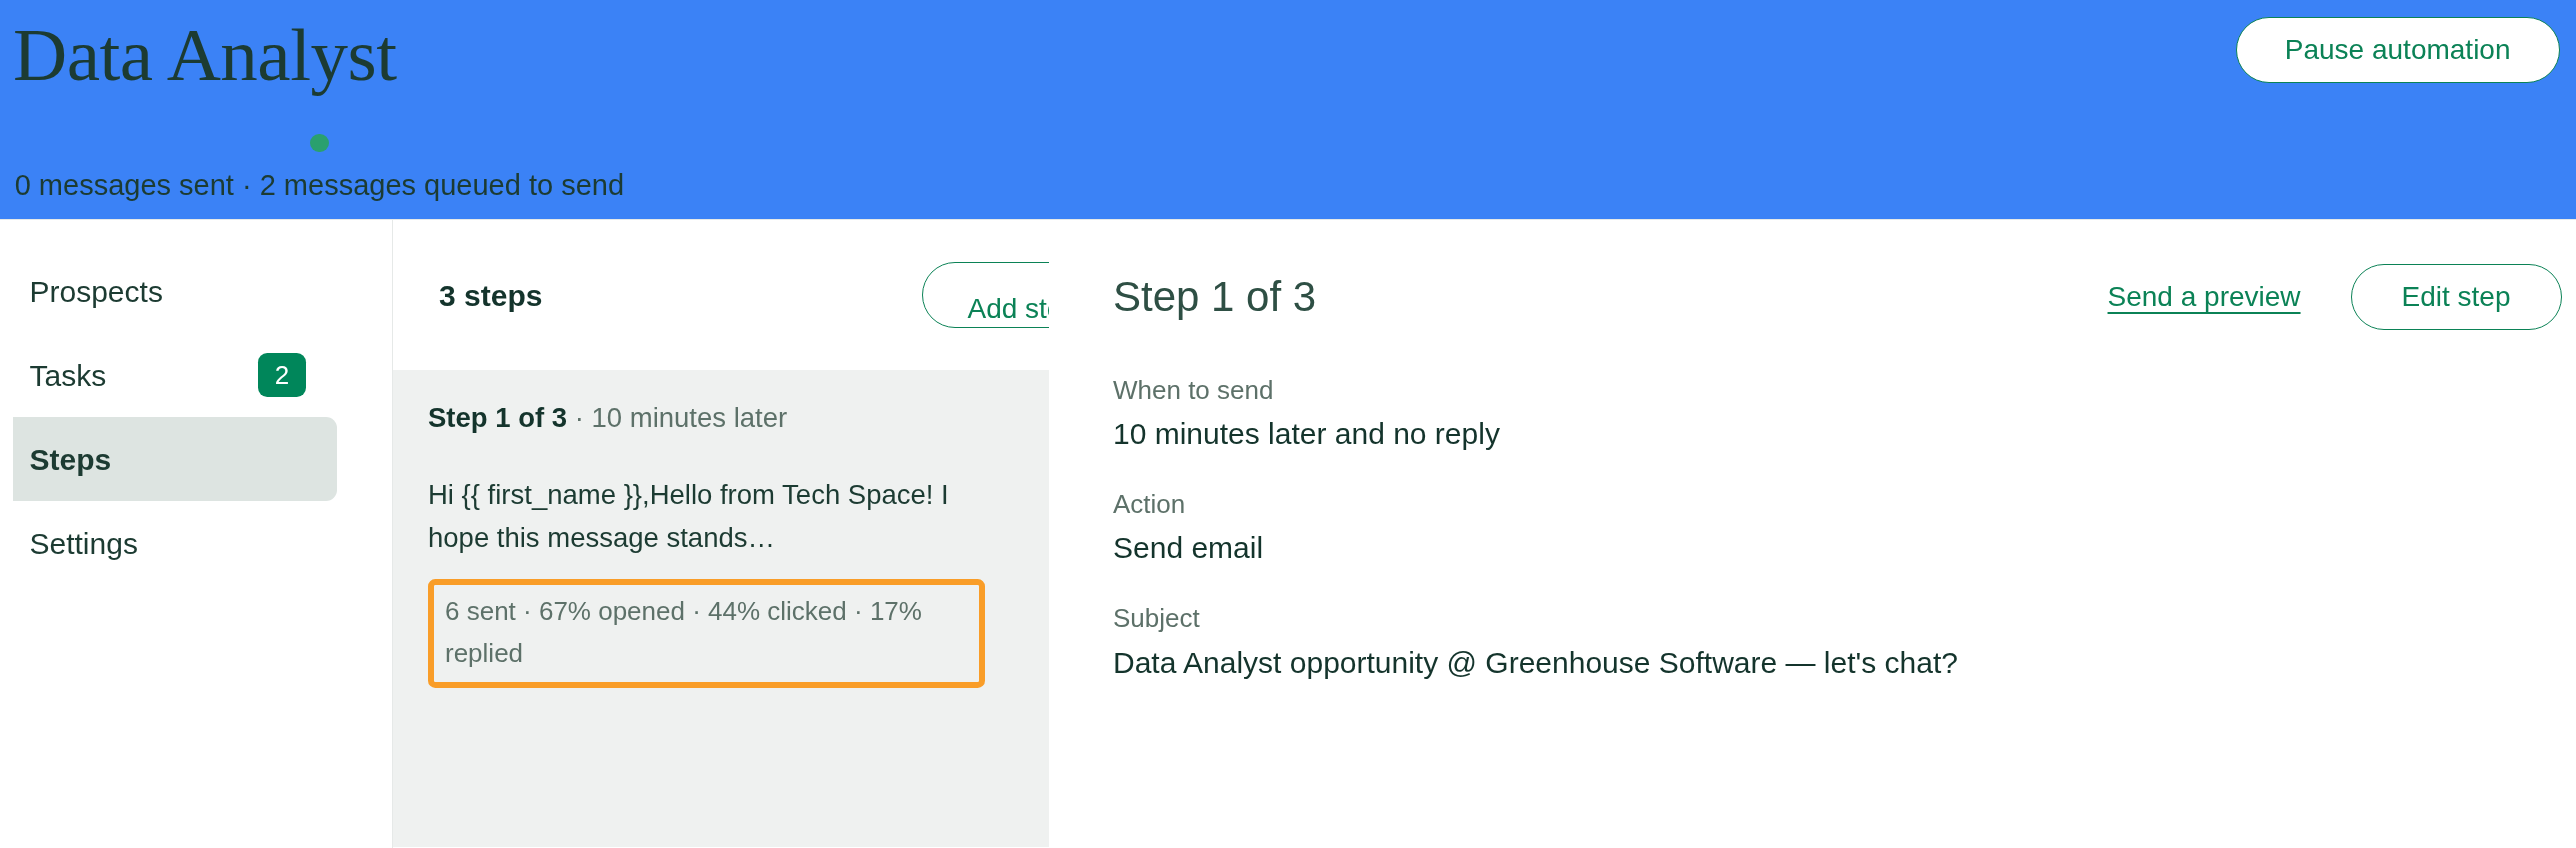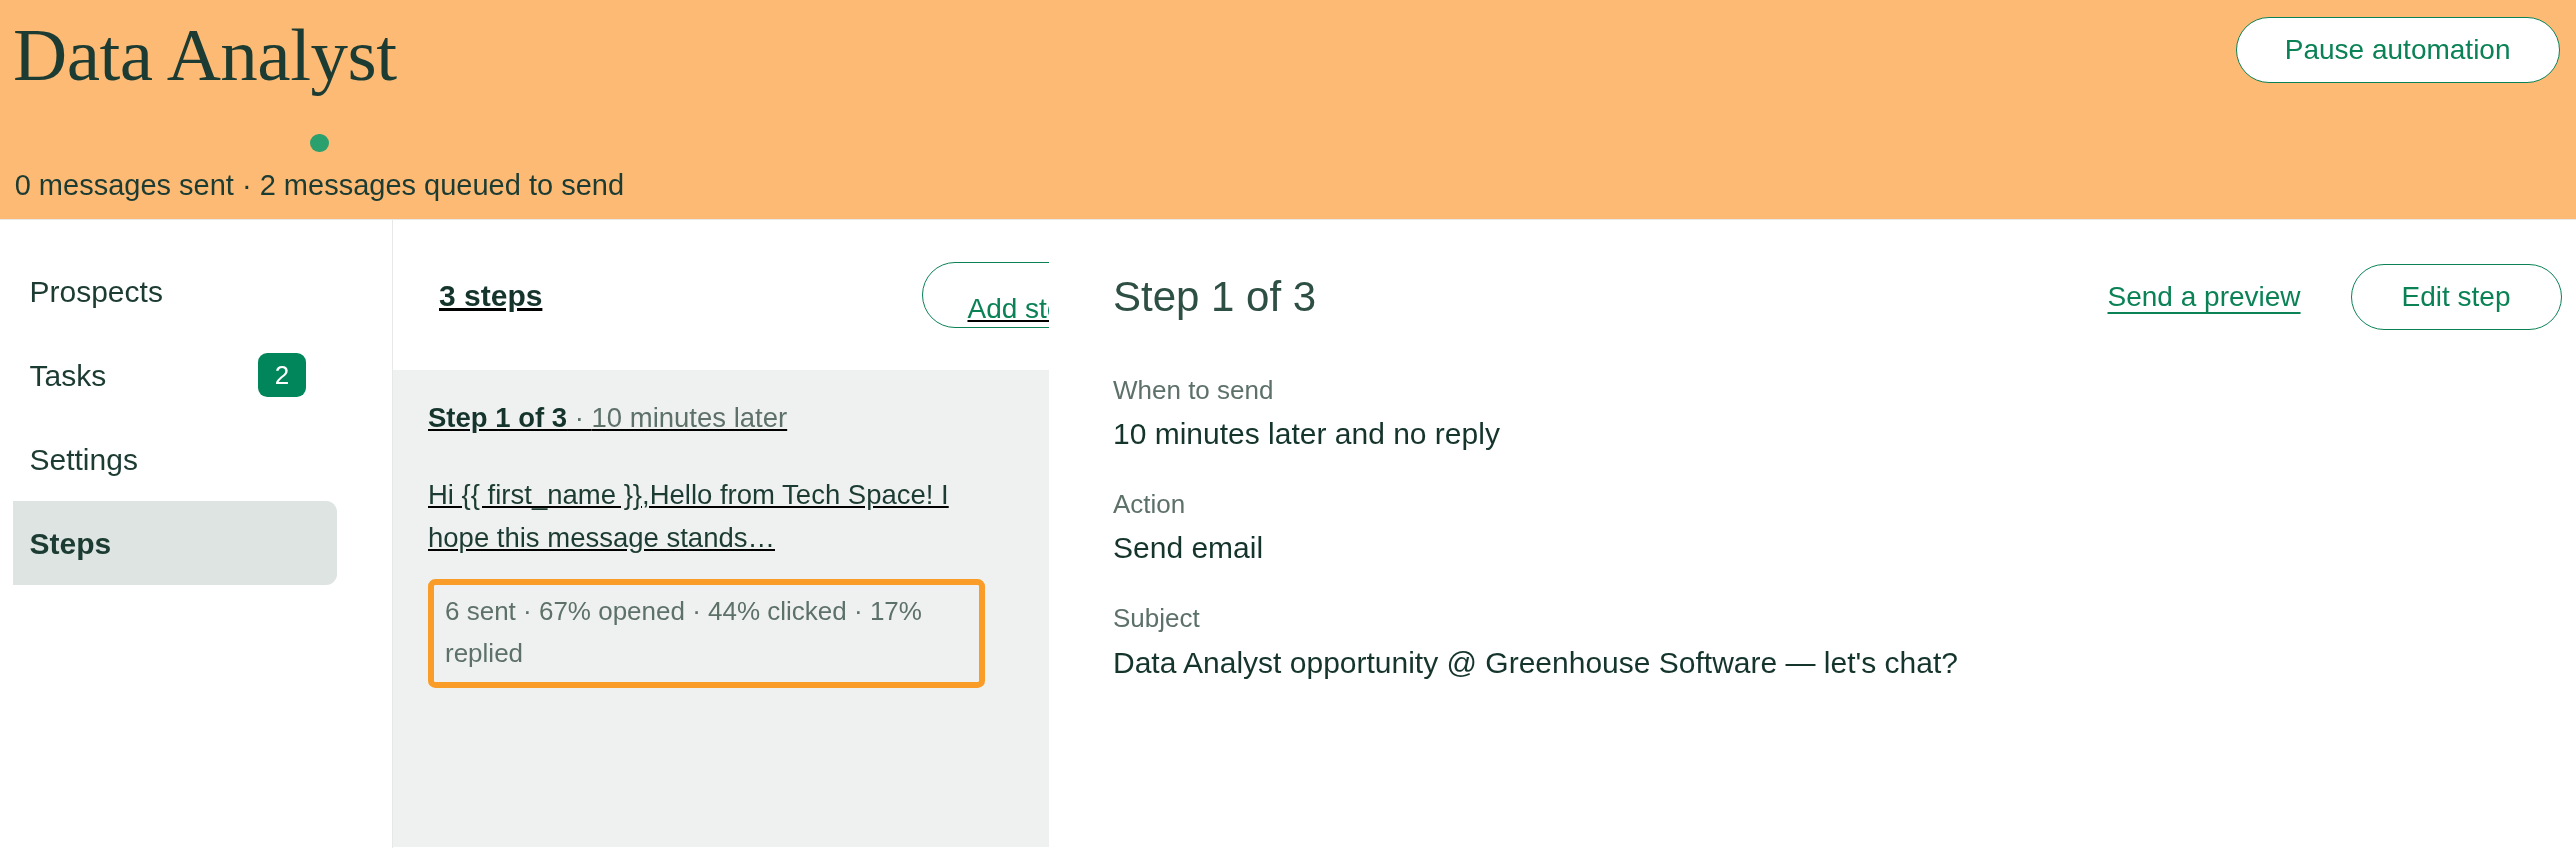--- a/index.html
+++ b/index.html
@@ -19,21 +19,21 @@
     background: #ffffff;
     overflow: hidden;
   }
 
   
   .header {
     position: absolute;
     top: 0; left: 0;
     width: 2576px;
     height: 220px;
-    background: #fdba74;
+    background: #3b82f6;
     border-bottom: 1.8px solid #e6e9e8;
   }
 
   .page-title {
     position: absolute;
     left: 13px;
     top: 11px;
     font-family: "Liberation Serif", serif;
     font-size: 75px;
     line-height: 88px;
@@ -148,21 +148,20 @@
 
   
   .steps-panel {
     position: absolute;
     top: 0;
     left: 380px;
     width: 764px;
     height: 629px;
     background: #ffffff;
     border-right: 1.8px solid #e6e9e8;
-    text-decoration: underline;
   }
 
   .steps-panel-head {
     position: relative;
     height: 150px;
     display: flex;
     align-items: center;
     padding: 0 33px 0 46px;
     background: #ffffff;
   }
@@ -352,26 +351,26 @@
 
       <div class="nav-item">
         <span class="nav-label">Prospects</span>
       </div>
 
       <div class="nav-item">
         <span class="nav-label">Tasks</span>
         <span class="nav-badge">2</span>
       </div>
 
+      <div class="nav-item active">
+        <span class="nav-label">Steps</span>
+      </div>
+
       <div class="nav-item">
         <span class="nav-label">Settings</span>
-      </div>
-
-      <div class="nav-item active">
-        <span class="nav-label">Steps</span>
       </div>
 
     </nav>
 
     <section class="steps-panel">
 
       <div class="steps-panel-head">
         <span class="steps-count">3 steps</span>
         <button class="add-step-btn">Add step</button>
       </div>

